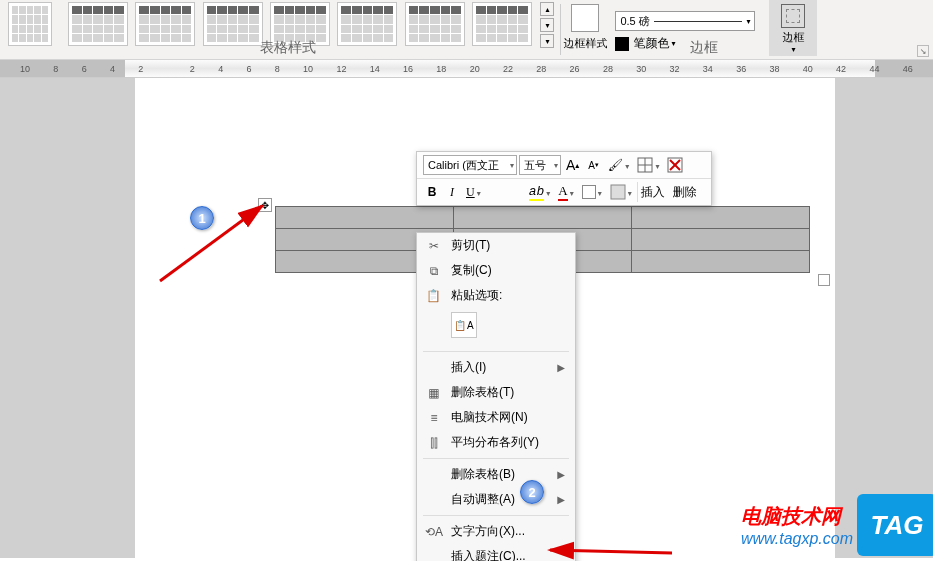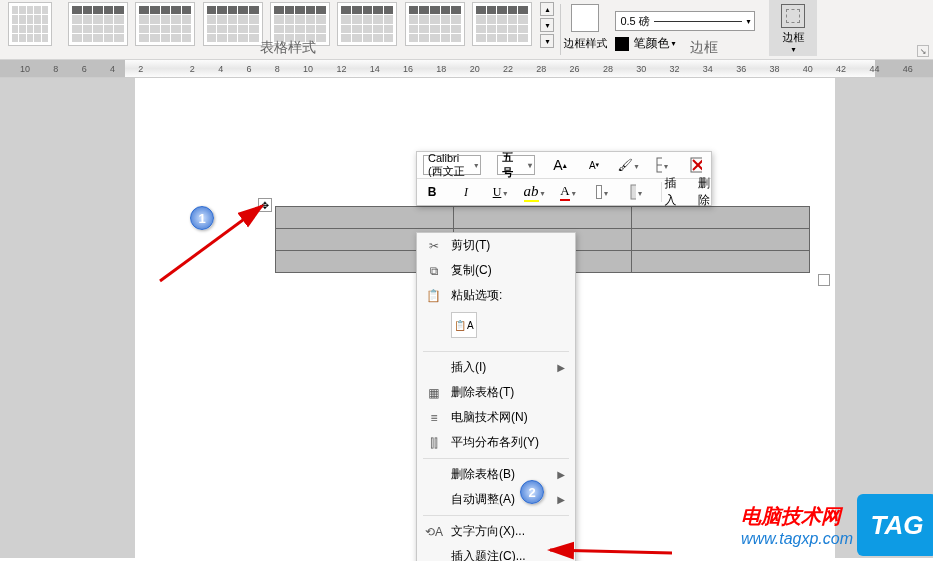--- a/index.html
+++ b/index.html
@@ -32,31 +32,31 @@
 .ruler .dark { position:absolute; top:0; height:100%; background:#c0c0c0; }
 .ruler span { z-index:1; }
 .doc-area { background:#d0d0d0; height:480px; position:relative; }
 .page { position:absolute; left:135px; top:0; width:700px; height:480px; background:#fff; }
 .wtable { position:absolute; left:275px; top:128px; border-collapse:collapse; }
 .wtable td { border:1px solid #666; background:#bbb; width:178px; height:22px; }
 .table-handle { position:absolute; left:258px; top:120px; width:14px;height:14px;border:1px solid #999;background:#fff;display:flex;align-items:center;justify-content:center;font-size:10px; }
 .sel-handle { position:absolute; left:818px; top:196px; width:12px;height:12px;border:1px solid #999;background:#fff; }
 
 .mini-toolbar { position:absolute; left:416px; top:73px; width:296px; background:#fdfdfd; border:1px solid #c8c8c8; box-shadow:1px 2px 6px rgba(0,0,0,.25); z-index:5; }
-.mt-row { display:flex; align-items:center; padding:3px 6px; gap:16px; }
+.mt-row { display:flex; align-items:center; padding:3px 6px; gap:2px; }
 .mt-sep { height:1px; background:#ddd; margin:0; }
 .mt-combo { border:1px solid #aaa; background:#fff; height:20px; font-size:11px; padding:0 10px 0 4px; display:flex; align-items:center; position:relative; }
 .mt-combo::after{content:"▾"; font-size:8px; color:#666; position:absolute; right:2px;}
 .mt-btn { height:20px; min-width:18px; padding:0 3px; display:flex; align-items:center; justify-content:center; font-size:12px; cursor:default; position:relative; }
 .mt-btn .drop::after{content:"▾";font-size:8px;color:#666;margin-left:1px;}
 .mt-split .drop{margin-left:1px;}
 .mt-btn.vsep{border-left:1px solid #ddd; }
 .mt-icon { width:16px;height:16px; display:flex;align-items:center;justify-content:center; }
 .u-red { border-bottom:2px solid #d00; font-family:serif; font-size:13px; }
-.u-yellow { border-bottom:2px solid #ff0; font-style:italic; font-family:Liberation Serif, serif; font-size:15px; }
+.u-yellow { border-bottom:2px solid #ff0; font-style:italic; font-family:Liberation Mono, monospace; font-size:13px;margin-left:40px; }
 .bucket { width:14px;height:14px; border:1px solid #888; background:#fff; }
 svg.gridic{width:16px;height:16px;}
 
 .ctx { position:absolute; left:416px; top:154px; width:160px; background:#f7f7f7; border:1px solid #c8c8c8; box-shadow:1px 2px 6px rgba(0,0,0,.25); z-index:6; font-size:12px; }
 .ctx-item { display:flex; align-items:center; height:25px; padding:0 10px 0 8px; gap:8px; }
 .ctx-item .ico-slot { width:18px; display:flex; justify-content:center; color:#555; }
 .ctx-item .arrow { margin-left:auto; font-size:10px; color:#666; }
 .ctx-sep { height:1px; background:#ddd; margin:3px 6px; }
 .ctx .paste-opt { height:40px; padding:4px 0 0 34px; }
 .ctx .paste-opt .opt-btn { width:26px;height:26px;border:1px solid #c8c8c8;background:#fff;display:inline-flex;align-items:center;justify-content:center; }
@@ -345,21 +345,21 @@
         </tr>
   </tbody>
     </table>
   <div class="sel-handle"></div>
 
   <div class="mini-toolbar">
     <div class="mt-row">
       <div class="mt-combo" style="width:94px;">
           <span>Calibri (西文正</span>
         </div>
-      <div class="mt-combo" style="width:56px;font-weight:bold;">
+      <div class="mt-combo" style="width:42px;">
           <span>五号</span>
         </div>
       <div class="mt-btn">
           <span style="font-size:14px;">A</span>
           <span style="font-size:8px;vertical-align:super;">▴</span>
         </div>
       <div class="mt-btn">
           <span style="font-size:10px;">A</span>
           <span style="font-size:7px;">▾</span>
         </div>

